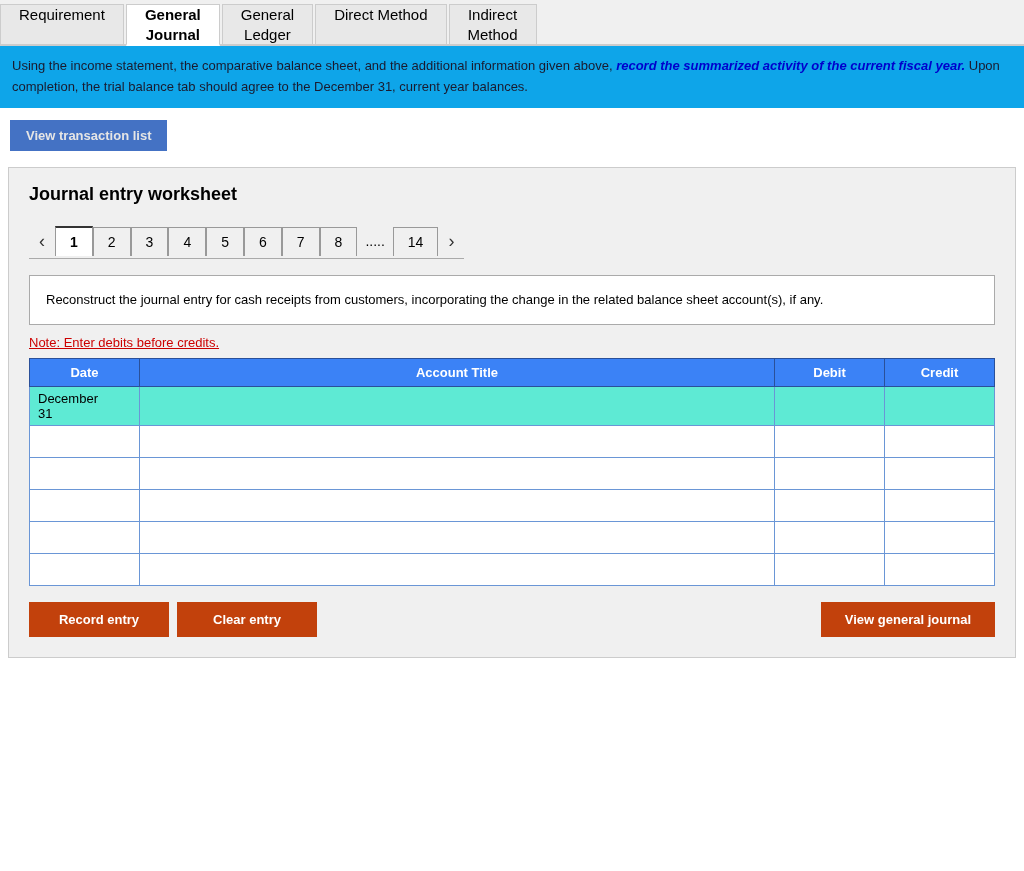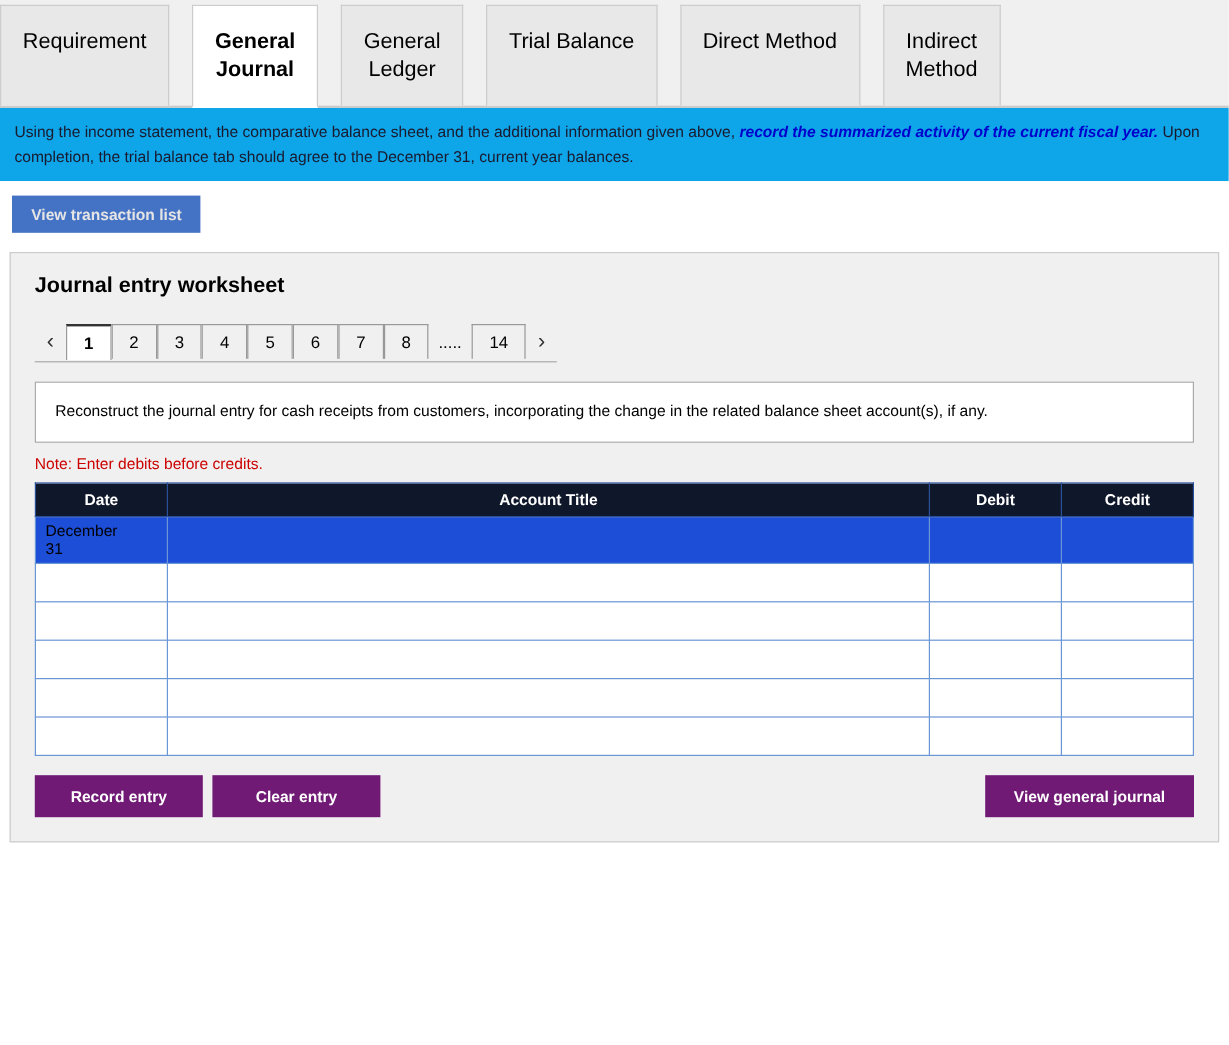--- a/index.html
+++ b/index.html
@@ -5,30 +5,30 @@
     * { box-sizing: border-box; margin: 0; padding: 0; }
     body { font-family: Arial, sans-serif; font-size: 14px; background: #fff; width: 1024px; }
 
     
     .tabs-bar {
       display: flex;
       border-bottom: 2px solid #ccc;
       background: #f0f0f0;
     }
     .tab {
-      padding: 18px 18px;
+      padding: 0 18px;
       cursor: pointer;
       border: 1px solid #ccc;
       border-bottom: none;
       background: #e8e8e8;
       text-align: center;
-      font-size: 18px;
+      font-size: 15px;
       line-height: 1.3;
       min-width: 80px;
-      margin-right: 19px;
+      margin-right: 2px;
       margin-top: 4px;
     }
     .tab.active {
       background: #fff;
       border-bottom: 2px solid #fff;
       margin-bottom: -2px;
       font-weight: bold;
     }
 
     
@@ -118,30 +118,31 @@
       margin-bottom: 10px;
       font-size: 13px;
       line-height: 1.6;
     }
 
     
     .note {
       color: #cc0000;
       font-size: 13px;
       margin-bottom: 8px;
+      text-decoration: underline;
     }
 
     
     .journal-table {
       width: 100%;
       border-collapse: collapse;
       margin-bottom: 16px;
     }
     .journal-table th {
-      background: #0f172a;
+      background: #3b82f6;
       color: #fff;
       font-weight: bold;
       padding: 6px 8px;
       border: 1px solid #2a5099;
       text-align: center;
       font-size: 13px;
     }
     .journal-table th.date-col { width: 110px; }
     .journal-table th.account-col { width: auto; }
     .journal-table th.debit-col { width: 110px; }
@@ -159,31 +160,31 @@
     }
     .journal-table td input {
       width: 100%;
       height: 100%;
       border: none;
       outline: none;
       padding: 4px 8px;
       font-size: 13px;
       background: transparent;
     }
-    .journal-table tr.first-row td { background: #1d4ed8; }
+    .journal-table tr.first-row td { background: #5eead4; }
     .journal-table tr td { background: #fff; }
 
     
     .bottom-buttons {
       display: flex;
       gap: 8px;
       margin-top: 16px;
     }
     .btn-action {
-      background: #701a75;
+      background: #c2410c;
       color: #fff;
       border: none;
       padding: 10px 24px;
       cursor: pointer;
       font-size: 13px;
       font-weight: bold;
       min-width: 140px;
     }
     .btn-spacer { flex: 1; }
   </style>
@@ -192,23 +193,20 @@
 
 <div class="tabs-bar">
   <div class="tab">
     <span>Requirement</span>
   </div>
   <div class="tab active">
     <span>General<br>Journal</span>
   </div>
   <div class="tab">
     <span>General<br>Ledger</span>
-  </div>
-  <div class="tab">
-    <span>Trial Balance</span>
   </div>
   <div class="tab">
     <span>Direct Method</span>
   </div>
   <div class="tab">
     <span>Indirect<br>Method</span>
   </div>
 </div>
 
 <div class="info-bar">

